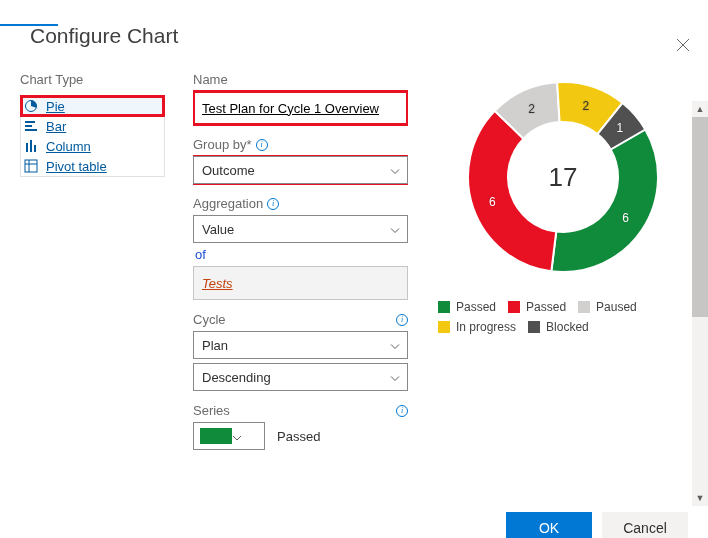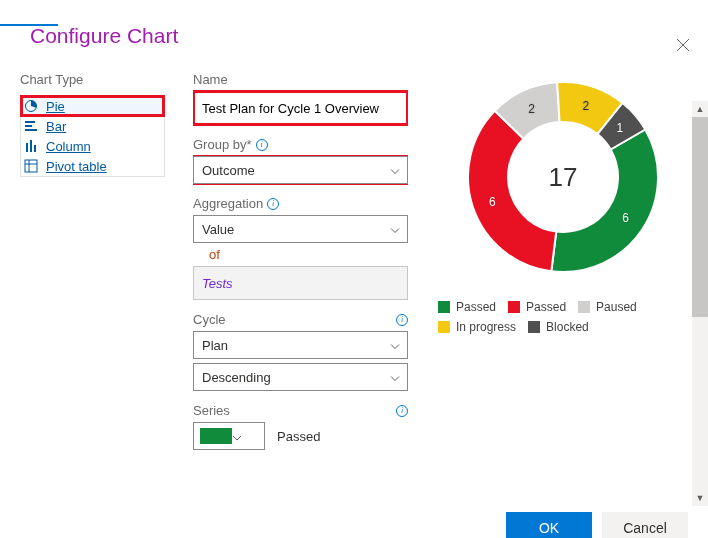--- a/index.html
+++ b/index.html
@@ -24,21 +24,21 @@
     position: absolute;
     top: 14px;
     right: 18px;
     cursor: pointer;
     color: #666;
     font-size: 16px;
   }
   .title {
     font-size: 21px;
     font-weight: 400;
-    color: #a21caf;
+    color: #404040;
     margin: 24px 0 24px 10px;
   }
   .body {
     display: flex;
     height: 380px;
   }
   .col-left {
     width: 145px;
     flex-shrink: 0;
   }
@@ -106,25 +106,26 @@
     font-family: serif;
   }
   .text-input {
     width: 100%;
     height: 24px;
     border: 1px solid #8a8886;
     padding: 16px 8px;
     font-size: 13px;
     font-family: inherit;
     outline: none;
+    text-decoration: underline;
   }
   .text-input[readonly] {
     background: #f3f3f3;
     border-color: #c8c6c4;
-    color: #6d28d9;
+    color: #c2410c;
     font-style: italic;
   }
   .select-wrap {
     position: relative;
     width: 100%;
   }
   .select {
     width: 100%;
     height: 28px;
     border: 1px solid #8a8886;
@@ -139,23 +140,23 @@
     position: absolute;
     right: 8px;
     top: 50%;
     transform: translateY(-50%);
     pointer-events: none;
     color: #605e5c;
   }
   .gap { height: 12px; }
   .gap-s { height: 4px; }
   .of-label {
-    color: #c2410c;
-    font-size: 13px;
-    margin: 4px 16px;
+    color: #1d4ed8;
+    font-size: 13px;
+    margin: 4px 2px;
   }
   .color-select {
     display: inline-flex;
     align-items: center;
     border: 1px solid #8a8886;
     height: 28px;
     width: 72px;
     position: relative;
     padding: 0 22px 0 6px;
     cursor: pointer;

